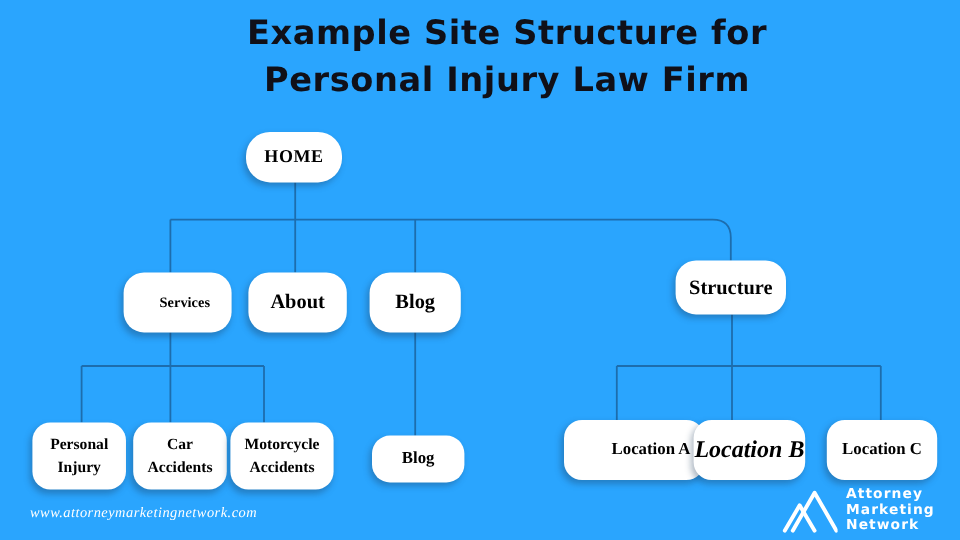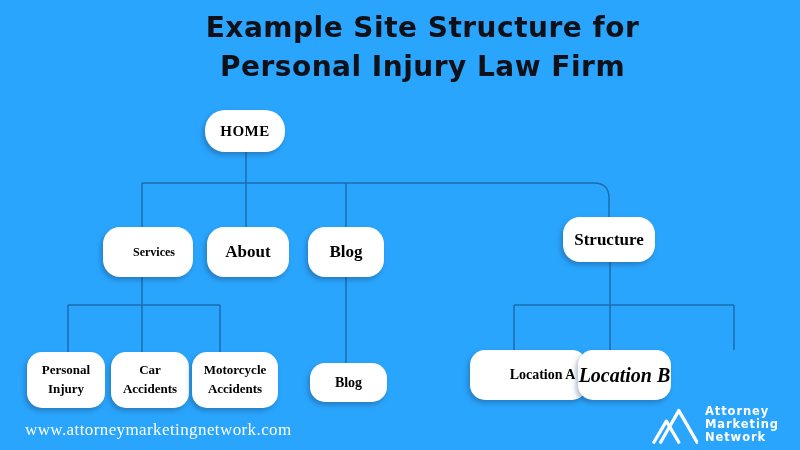--- a/index.html
+++ b/index.html
@@ -30,21 +30,21 @@
   .n-locations{left:563px;top:217px;width:92px;height:45px;border-radius:17px;font-size:17px;}
   .n-small{font-size:13px;line-height:1.45;border-radius:15px;padding:2px;}
   .n-personal{left:27px;top:352px;width:74px;height:52px;}
   .n-car{left:111px;top:352px;width:74px;height:52px;}
   .n-moto{left:192px;top:352px;width:82px;height:52px;}
   .n-posts{left:310px;top:363px;width:77px;height:39px;border-radius:15px;font-size:14px;}
   .n-loca{left:470px;top:350px;width:89px;height:50px;border-radius:15px;font-size:14px;padding-left:28px;}
   .n-locb{left:578px;top:350px;width:93px;height:50px;border-radius:15px;font-size:20px;font-style:italic;}
   .n-locc{left:689px;top:350px;width:92px;height:50px;border-radius:15px;font-size:14px;}
   .footer-url{position:absolute;left:25px;top:420px;color:var(--footer-text);
-              font-family:"Liberation Serif","DejaVu Serif",serif;font-size:17px;letter-spacing:.4px;}
+              font-family:"Liberation Serif","DejaVu Serif",serif;font-size:12px;letter-spacing:.4px;font-style:italic;}
   .logo{position:absolute;left:652px;top:403px;display:flex;align-items:center;gap:7px;}
   .logo svg{display:block;}
   .logo-text{color:var(--footer-text);font-size:11.5px;font-weight:bold;
              letter-spacing:.9px;line-height:13px;font-family:"DejaVu Sans",sans-serif;}
 </style>
 </head>
 <body>
 
 <div class="stage">
 
@@ -77,20 +77,21 @@
   <div class="node n-locations">Structure</div>
 
   <div class="node n-small n-personal">Personal Injury</div>
   <div class="node n-small n-car">Car Accidents</div>
   <div class="node n-small n-moto">Motorcycle Accidents</div>
 
   <div class="node n-posts">Blog</div>
 
   <div class="node n-loca">Location A</div>
   <div class="node n-locb">Location B</div>
+  <div class="node n-locc">Location C</div>
 
   <div class="footer-url">www.attorneymarketingnetwork.com</div>
 
   <div class="logo">
     <span>
       <svg width="46" height="42" viewBox="0 0 48 42">
         <path d="M9,40 L28,7 L47,40" fill="none" stroke="#ffffff" stroke-width="3.4" stroke-linecap="round" stroke-linejoin="round"></path>
         <path d="M2,40 L15,18 L28,40" fill="none" stroke="#ffffff" stroke-width="3.4" stroke-linecap="round" stroke-linejoin="round"></path>
       </svg>
     </span>

